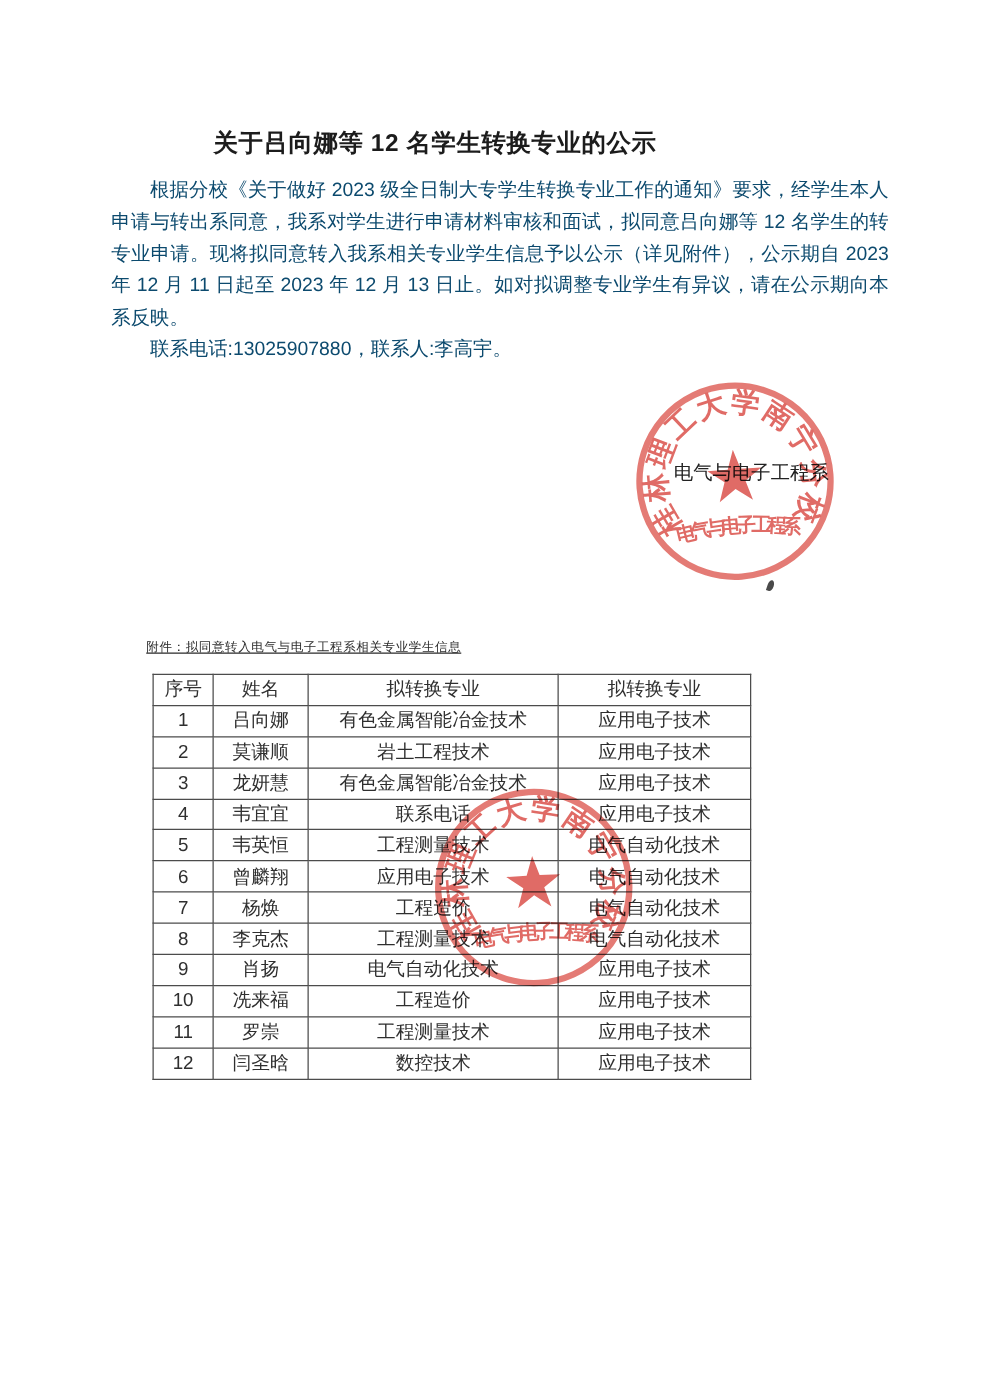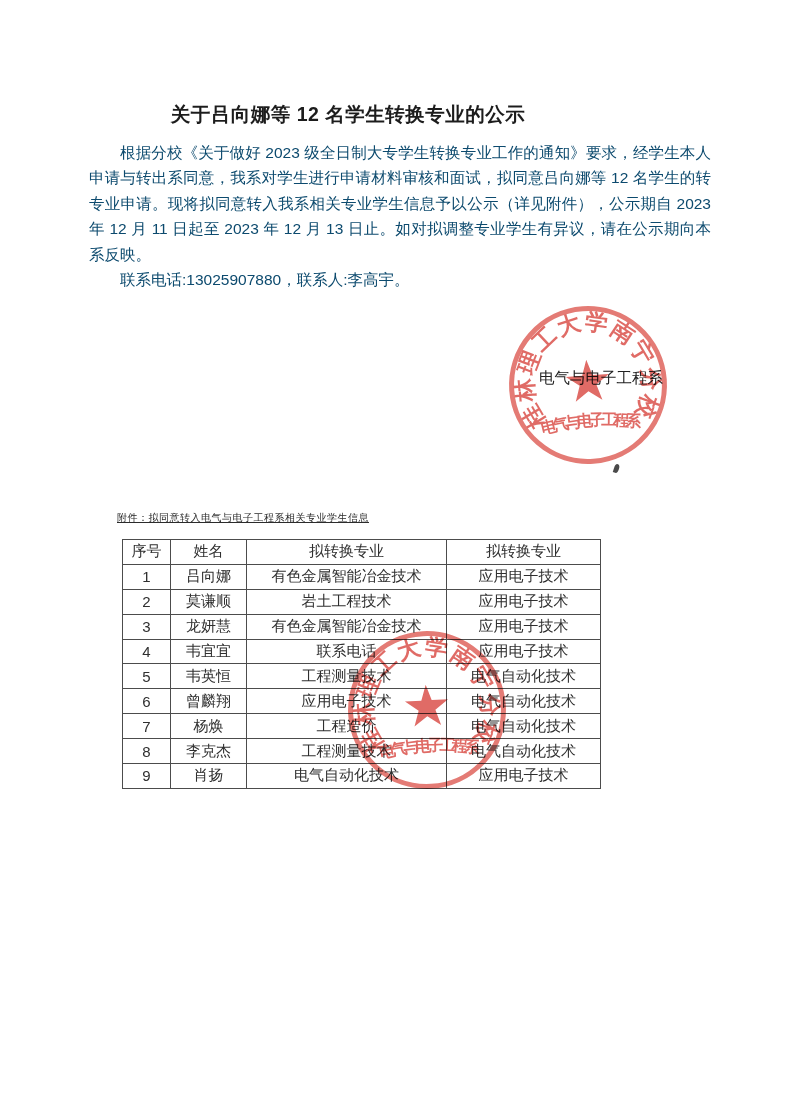--- a/index.html
+++ b/index.html
@@ -170,20 +170,38 @@
         <td>李克杰</td>
         <td>工程测量技术</td>
         <td>电气自动化技术</td>
       </tr>
       <tr>
         <td>9</td>
         <td>肖扬</td>
         <td>电气自动化技术</td>
         <td>应用电子技术</td>
       </tr>
+      <tr>
+        <td>10</td>
+        <td>冼来福</td>
+        <td>工程造价</td>
+        <td>应用电子技术</td>
+      </tr>
+      <tr>
+        <td>11</td>
+        <td>罗崇</td>
+        <td>工程测量技术</td>
+        <td>应用电子技术</td>
+      </tr>
+      <tr>
+        <td>12</td>
+        <td>闫圣晗</td>
+        <td>数控技术</td>
+        <td>应用电子技术</td>
+      </tr>
     </tbody>
 </table>
 
 <svg class="seal seal-1" viewBox="0 0 200 200">
   <circle cx="100" cy="100" r="91" fill="none" stroke="#dd5a52" stroke-width="6"></circle>
   <path id="sealArc1" d="M 48,140.6 A 66 66 0 1 1 152,140.6" fill="none"></path>
   <text font-size="27" fill="#d8463f">
     <textPath href="#sealArc1" startOffset="0" textLength="292">桂林理工大学南宁分校</textPath>
   </text>
   <polygon fill="#d8463f" points="100,70 106.17,88.51 125.68,88.66 109.99,100.24 115.87,118.84 100,107.5 84.13,118.84 90.01,100.24 74.32,88.66 93.83,88.51"></polygon>

